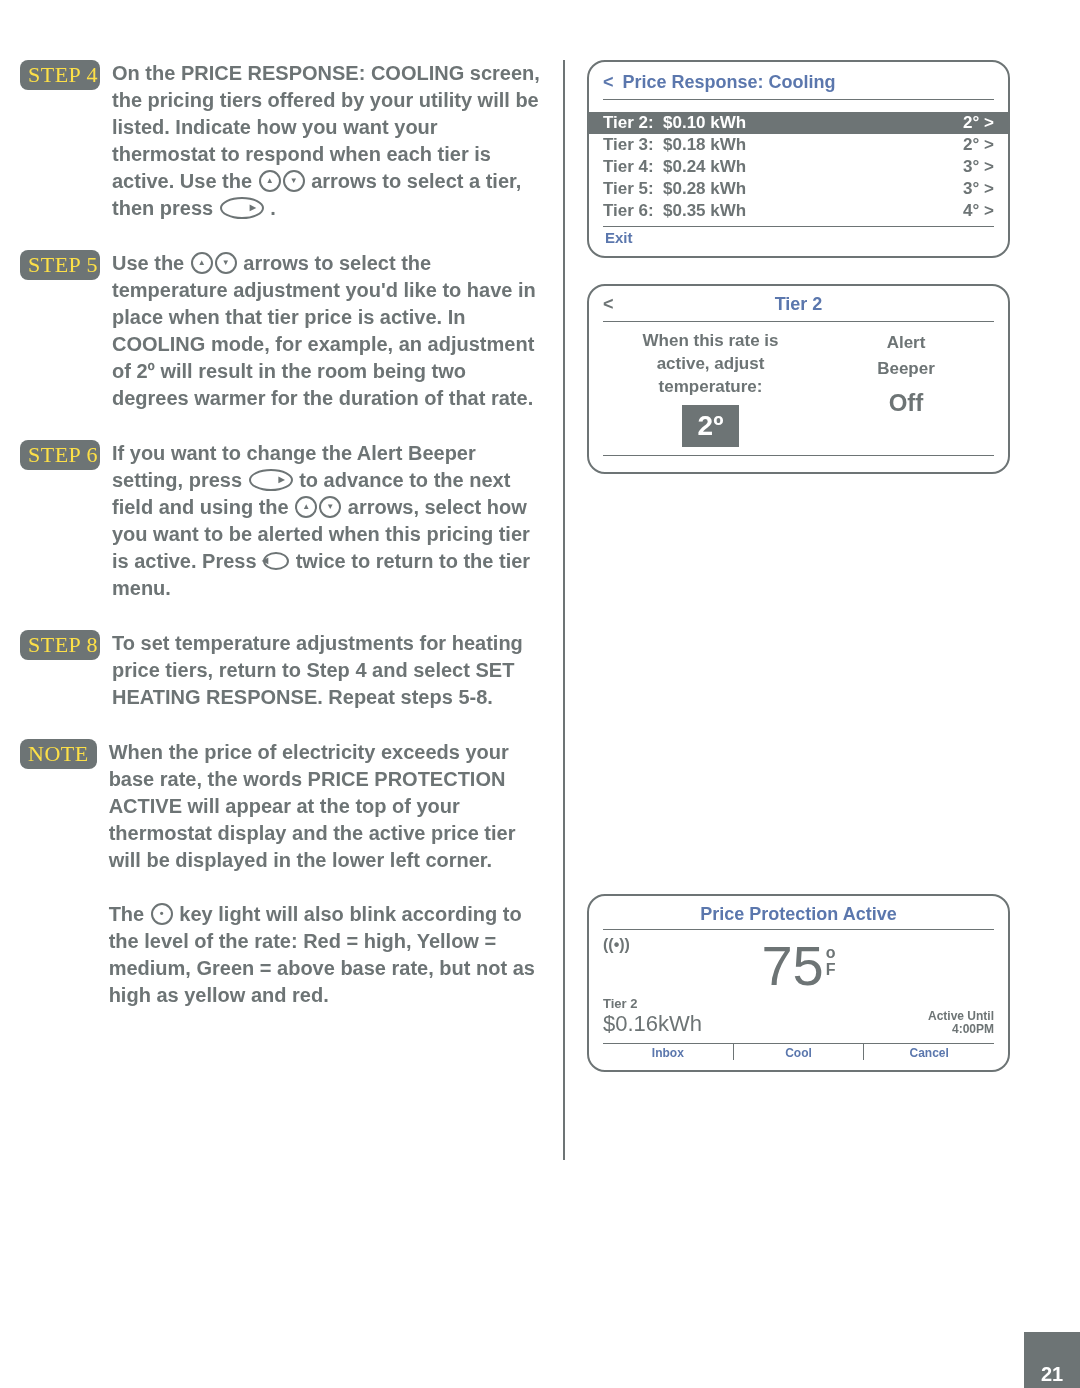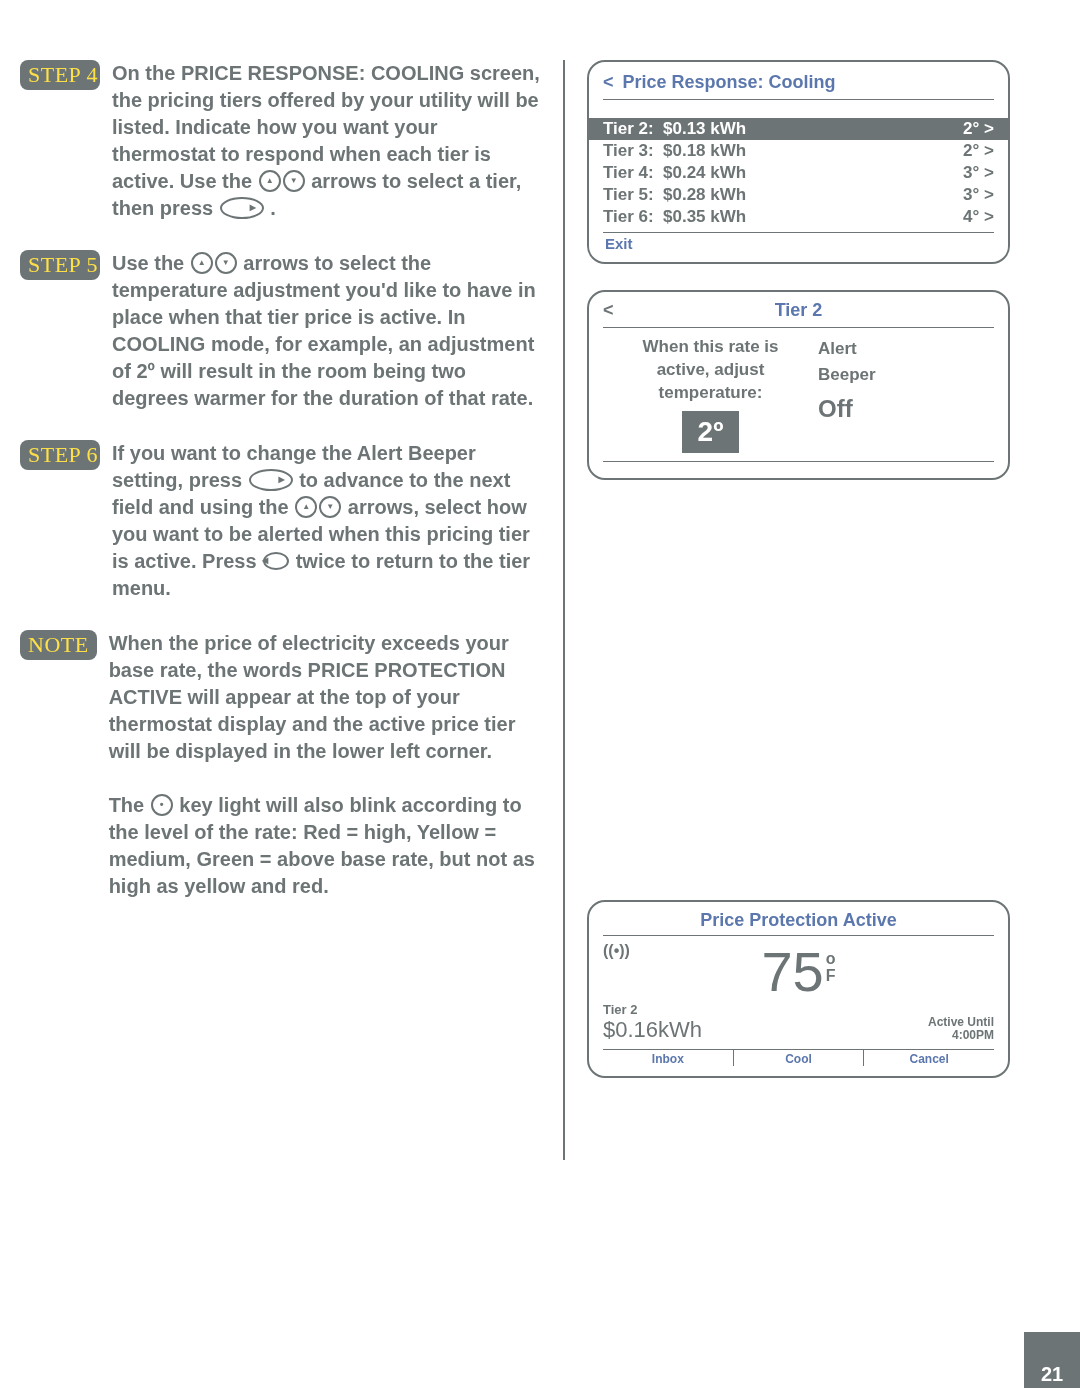--- a/index.html
+++ b/index.html
@@ -89,21 +89,21 @@
     font-family: Arial, Helvetica, sans-serif;
     margin-bottom: 26px;
     position: relative;
   }
   .dev-title {
     color: #5b77ad;
     font-weight: 700;
     font-size: 18px;
     padding: 2px 0 6px 0;
     border-bottom: 1.5px solid #6d7475;
-    margin-bottom: 18px;
+    margin-bottom: 12px;
   }
   .dev-title .arrow {
     margin-right: 4px;
     font-weight: 900;
   }
   .tier-row {
     display: flex;
     font-size: 17px;
     font-weight: 700;
     padding: 1px 0;
@@ -157,20 +157,21 @@
     width: 55%;
     font-weight: 700;
     font-size: 17px;
     text-align: center;
     line-height: 1.35;
   }
   .tier-body .col2 {
     width: 45%;
     font-weight: 700;
     font-size: 17px;
+    text-align: center;
     line-height: 1.5;
   }
   .tier-big {
     background: #6d7475;
     color: #ffffff;
     font-size: 28px;
     font-weight: 700;
     display: inline-block;
     padding: 2px 16px;
     margin-top: 6px;
@@ -285,36 +286,40 @@
         </div>
         <div class="step-row">
           <div class="step-badge">STEP 5</div>
           <div class="step-text">Use the <span class="ic up"></span><span class="ic down"></span> arrows to select the temperature adjustment you'd like to have in place when that tier price is active. In COOLING mode, for example, an adjustment of 2º will result in the room being two degrees warmer for the duration of that rate.</div>
         </div>
         <div class="step-row">
           <div class="step-badge">STEP 6</div>
           <div class="step-text">If you want to change the Alert Beeper setting, press <span class="ic right"></span> to advance to the next field and using the <span class="ic up"></span><span class="ic down"></span> arrows, select how you want to be alerted when this pricing tier is active. Press <span class="ic left"></span> twice to return to the tier menu.</div>
         </div>
         <div class="step-row">
+          <div class="step-badge">STEP 8</div>
+          <div class="step-text">To set temperature adjustments for heating price tiers, return to Step 4 and select SET HEATING RESPONSE. Repeat steps 5-8.</div>
+        </div>
+        <div class="step-row">
           <div class="step-badge">NOTE</div>
           <div class="step-text">When the price of electricity exceeds your base rate, the words PRICE PROTECTION ACTIVE will appear at the top of your thermostat display and the active price tier will be displayed in the lower left corner.<br><br>The <span class="ic dot"></span> key light will also blink according to the level of the rate: Red = high, Yellow = medium, Green = above base rate, but not as high as yellow and red.</div>
         </div>
       </div>
 
     <div class="right">
 
       <div class="device">
         <div class="dev-title">
           <span class="arrow">&lt;</span>
           <span>Price Response: Cooling</span>
         </div>
         <div id="tier-list">
             <div class="tier-row sel">
               <span class="label">Tier 2:</span>
-              <span class="price">$0.13 kWh</span>
+              <span class="price">$0.10 kWh</span>
               <span class="adj">2° &gt;</span>
             </div>
             <div class="tier-row">
               <span class="label">Tier 3:</span>
               <span class="price">$0.18 kWh</span>
               <span class="adj">2° &gt;</span>
             </div>
             <div class="tier-row">
               <span class="label">Tier 4:</span>
               <span class="price">$0.24 kWh</span>

